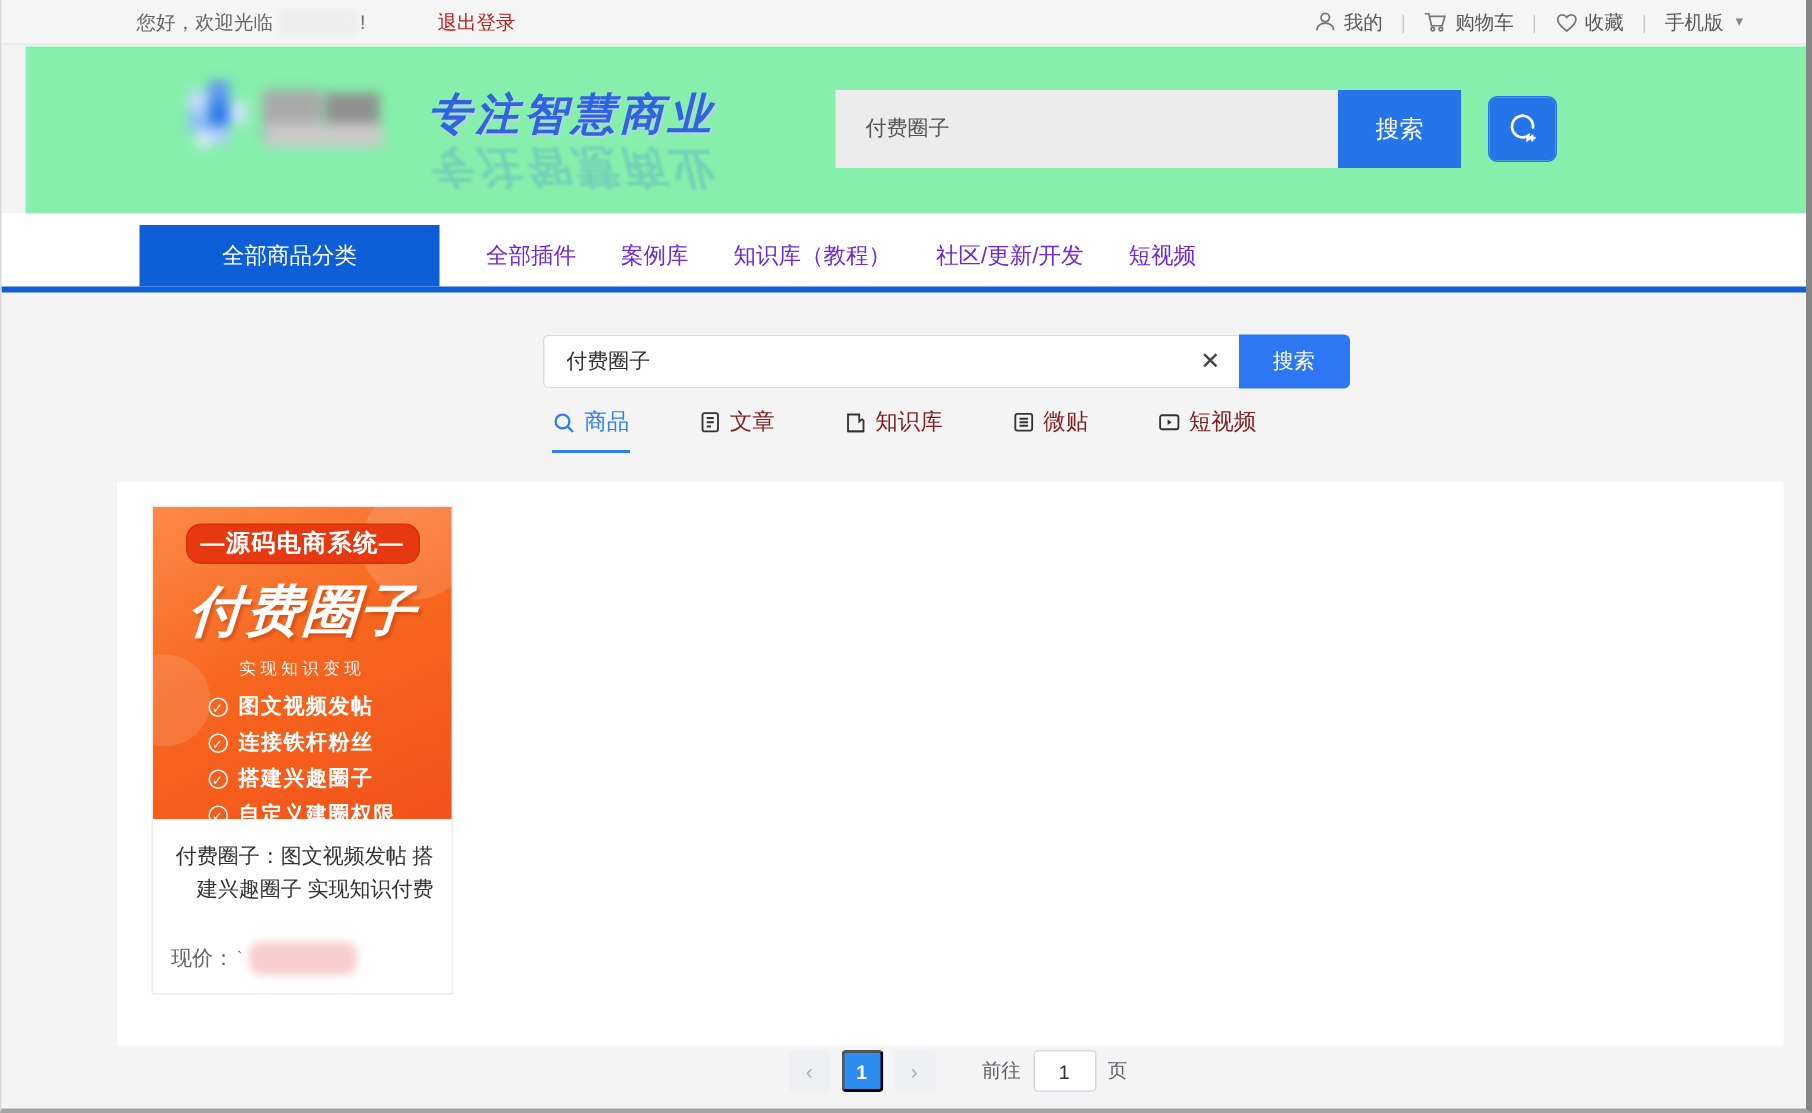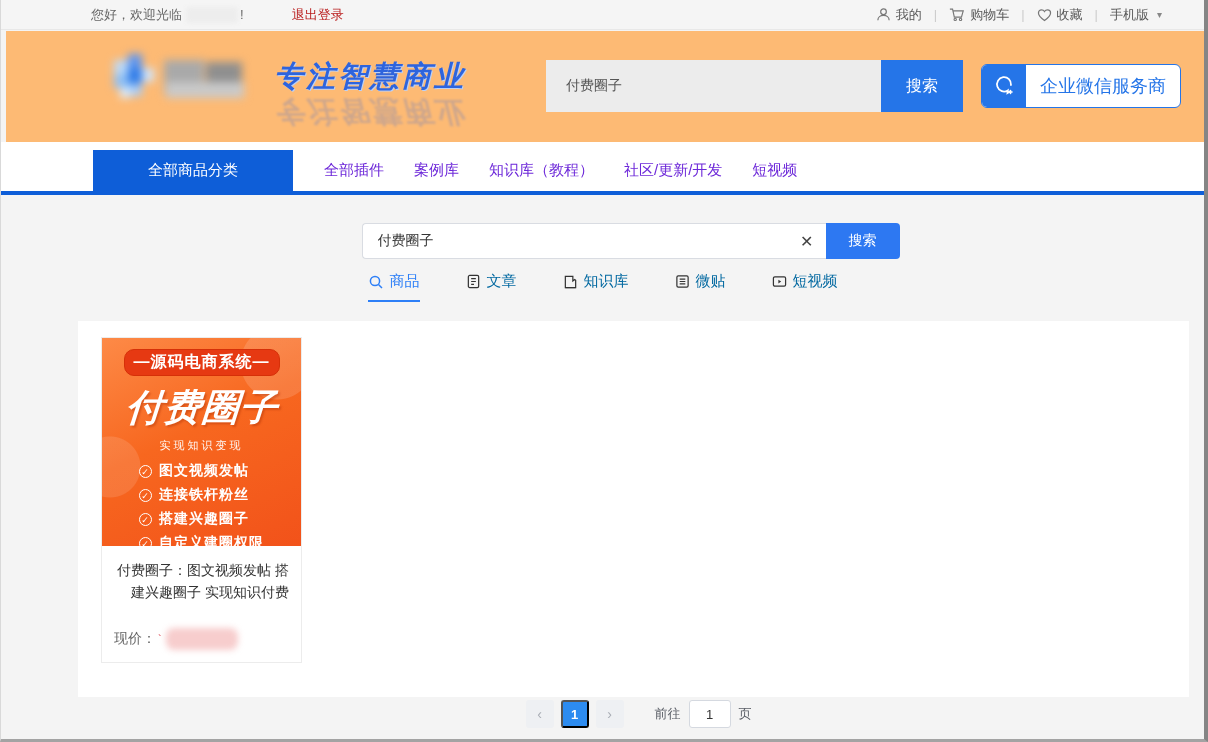--- a/index.html
+++ b/index.html
@@ -21,21 +21,21 @@
   .blur-name { display:inline-block; width:52px; height:16px; margin:0 2px 0 4px;
     background:#ededed; border-radius:3px; filter:blur(2px); }
   .logout { color:#b91c1c; margin-left:48px; cursor:pointer; }
   .topbar-right { display:flex; align-items:center; margin-left:auto; margin-right:42px; gap:0; }
   .top-link { display:flex; align-items:center; gap:5px; color:#595959; cursor:pointer; }
   .top-sep { color:#ccc; margin:0 12px; }
   .tb-icon svg { display:block; }
   .caret { font-size:10px; color:#888; margin-left:3px; }
 
   
-  .header { position:absolute; left:5px; top:31px; right:0; height:111px; background:#fdba74; }
+  .header { position:absolute; left:16px; top:31px; right:0; height:111px; background:#86efac; }
   .logo-wrap { position:absolute; left:100px; top:23px; width:150px; height:52px; cursor:pointer; }
   .logo-blur { width:100%; height:100%; filter:blur(4px); position:relative; }
   .logo-blur i { position:absolute; display:block; }
   .tagline-wrap { position:absolute; left:268px; top:26px; width:200px; }
   .tagline {
     font-size:29px; font-weight:bold; font-style:italic; letter-spacing:3px;
     color:#2e64dd; text-shadow:1px 1px 0 #bcd0f5; white-space:nowrap;
   }
   .tagline-reflect {
     font-size:29px; font-weight:bold; font-style:italic; letter-spacing:3px; white-space:nowrap;
@@ -80,21 +80,21 @@
   .sbox-input { flex:1; border:none; outline:none; padding:0 15px; font-size:14px; color:#333;
     background:transparent; font-family:inherit; }
   .sbox-clear { padding:0 12px; font-size:16px; color:#444; cursor:pointer; }
   .sbox-btn {
     width:74px; background:#2d78f2; color:#fff; border:none; border-radius:0 4px 4px 0;
     font-size:14px; cursor:pointer; font-family:inherit;
   }
 
   
   .tabs { position:absolute; left:0; top:272px; right:0; display:flex; justify-content:center; gap:46px; }
-  .tab { display:flex; align-items:center; gap:6px; font-size:15px; color:#0369a1;
+  .tab { display:flex; align-items:center; gap:6px; font-size:15px; color:#7f1d1d;
     padding-bottom:9px; cursor:pointer; border-bottom:2px solid transparent; }
   .tab.active { color:#2d7ff7; border-bottom-color:#2d7ff7; }
   .tab svg { display:block; }
 
   
   .container { position:absolute; left:77px; top:321px; width:1111px; height:376px; background:#fff; }
   .card {
     position:absolute; left:23px; top:16px; width:201px; height:326px;
     background:#fff; border:1px solid #ececec; cursor:pointer;
   }
@@ -218,21 +218,20 @@
       <input class="hsearch-input" type="text" value="付费圈子" style="">
       <button class="hsearch-btn">搜索</button>
     </div>
     <div class="wecom-btn">
       <span class="wecom-ic">
         <svg width="24" height="24" viewBox="0 0 24 24" fill="none" stroke="#fff" stroke-width="1.8" stroke-linecap="round">
           <path d="M19 11a7 7.2 0 1 0-3.2 5.4l-.3 2.6 2.5-1.6"></path>
           <path d="M18.5 16.5v3M17 18h3" stroke-width="1.6"></path>
         </svg>
       </span>
-      <span class="wecom-label">企业微信服务商</span>
     </div>
   </div>
 
   <div class="nav">
     <div class="nav-active">全部商品分类</div>
     <div class="nav-items">
       <span class="nav-item">全部插件</span>
       <span class="nav-item">案例库</span>
       <span class="nav-item">知识库（教程）</span>
       <span class="nav-item">社区/更新/开发</span>

